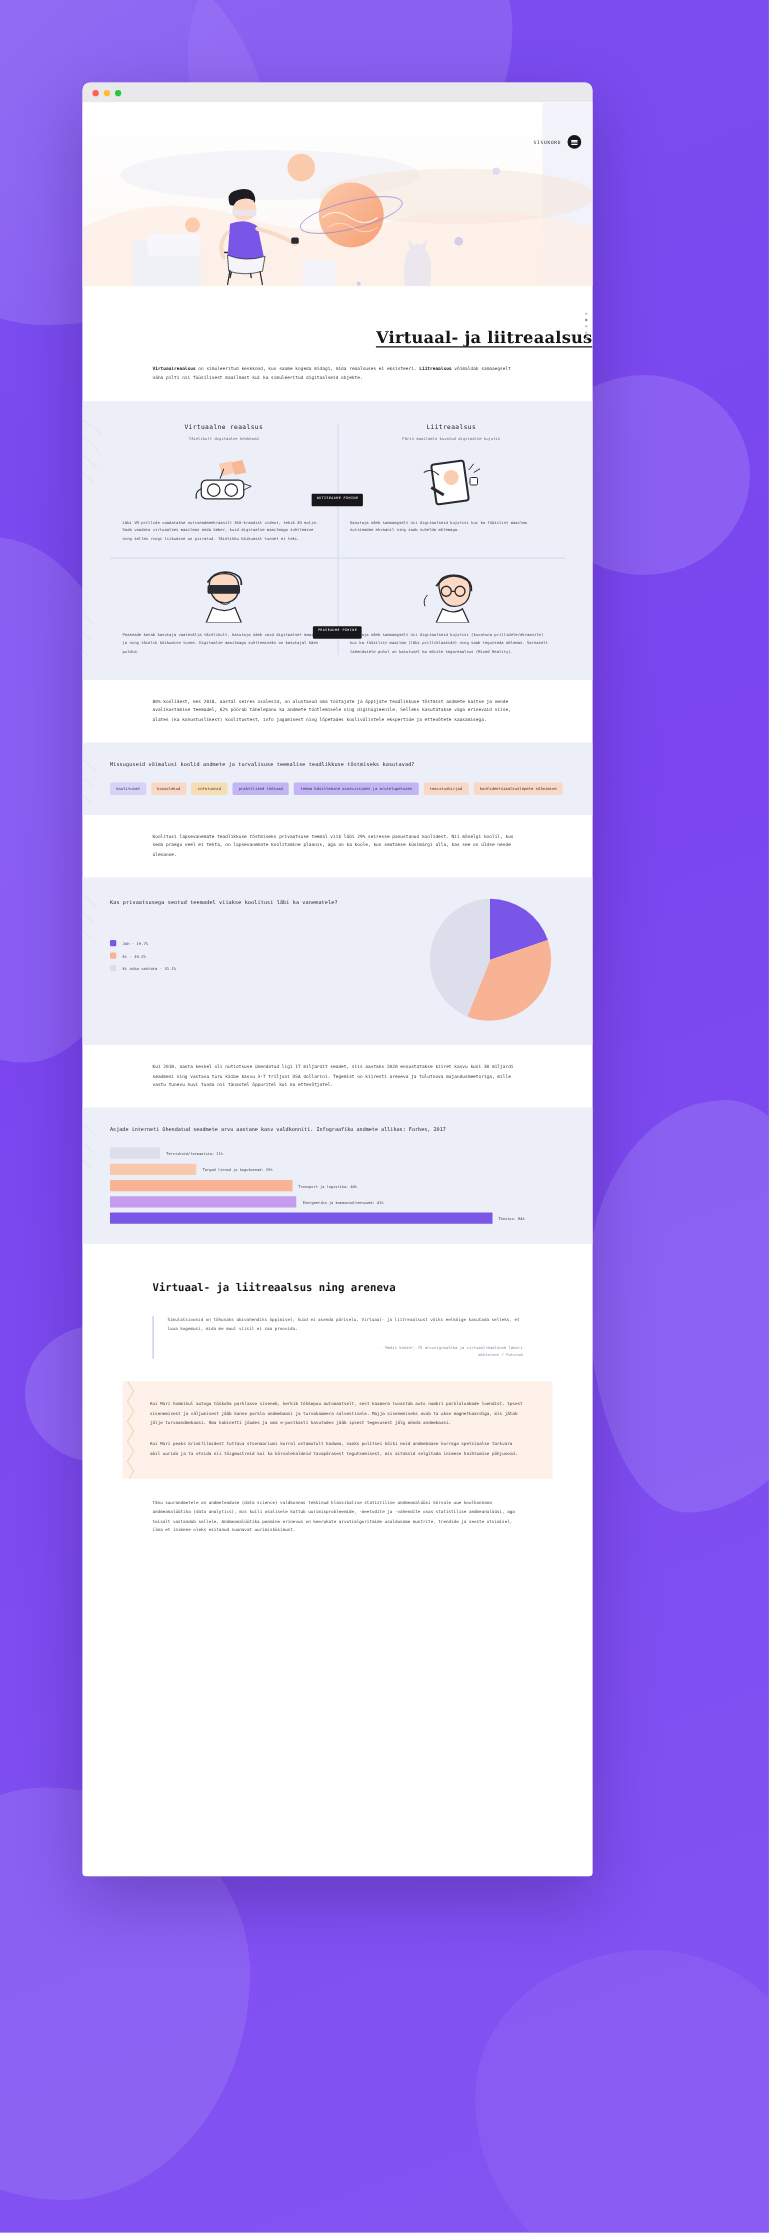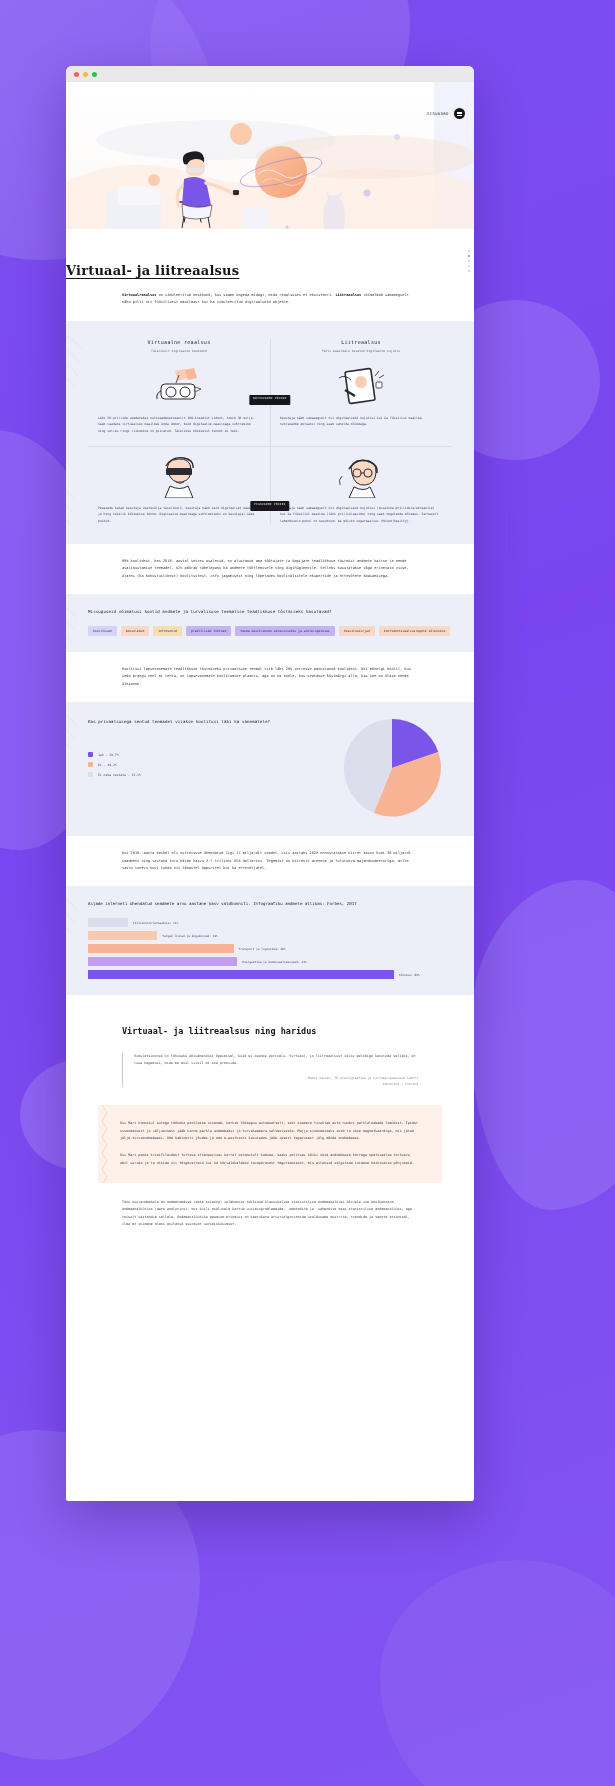--- a/index.html
+++ b/index.html
@@ -65,21 +65,21 @@
   .menu-btn i { display:block;width:5px;height:.8px;background:#fff;position:relative;}
   .menu-btn i::before,.menu-btn i::after{content:"";position:absolute;left:0;width:5px;height:.8px;background:#fff;}
   .menu-btn i::before{top:-1.6px;} .menu-btn i::after{top:1.6px;}
 
   .hero svg { position:absolute; inset:0; width:100%; height:100%; }
 
   
   .scrolldots { position:absolute; right:4px; top:168px; display:flex; flex-direction:column; gap:3px; align-items:center;}
   .scrolldots span{width:2px;height:2px;border-radius:50%;background:#c9c9d6;}
   .scrolldots span.on{background:#8a8aa0;}
-  h1.title { text-align:left; font-family:"DejaVu Serif", serif;
+  h1.title { text-align:right; font-family:"DejaVu Serif", serif;
              font-size:13px; color:#15151a; margin:34px 0 0;
              text-decoration:underline; text-underline-offset:3px;
              text-decoration-thickness:.8px; letter-spacing:.2px;}
   p.body {
     font-size:3.55px; line-height:2.1; color:#3a3a44; letter-spacing:.02px;
     margin:14px 56px 0; text-align:left;
   }
   p.body b { color:#15151a; }
 
   
@@ -406,21 +406,21 @@
           <div class="bar" style="width:41%;background:#c49cf0"></div>
           <span class="barlbl"><span>Energeetika ja kommunaalteenused</span>: <span>41%</span></span>
         </div>
         <div class="barline">
           <div class="bar" style="width:84%;background:#7a56e8"></div>
           <span class="barlbl inv" style="color:#4a4a56"><span>Tööstus</span>: <span>84%</span></span>
         </div>
       </div>
     </div>
 
-    <h2 class="sub">Virtuaal- ja liitreaalsus ning haridus</h2>
+    <h2 class="sub">Virtuaal- ja liitreaalsus ning areneva</h2>
 
     <blockquote>
       <p>Simulatsioonid on tõhusaks abivahendiks õppimisel, kuid ei asenda päriselu. Virtuaal- ja liitreaalsust võiks eelkõige kasutada selleks, et luua kogemusi, mida me muul viisil ei saa proovida.</p>
       <div class="attr">
         <div>- Madis Vasser, TÜ arvutigraafika ja virtuaalreaalsuse labori</div>
         <div>doktorant / Futurum</div>
       </div>
     </blockquote>
 
     <div class="note">

